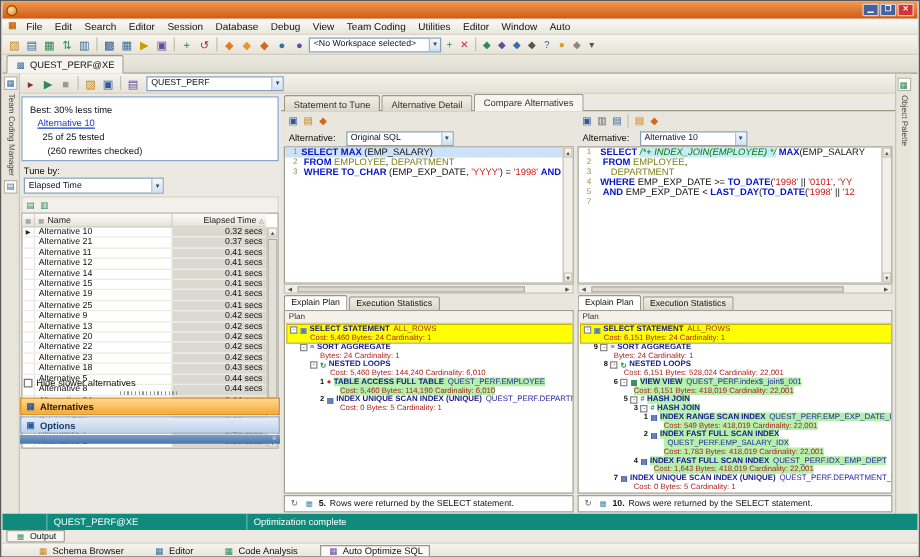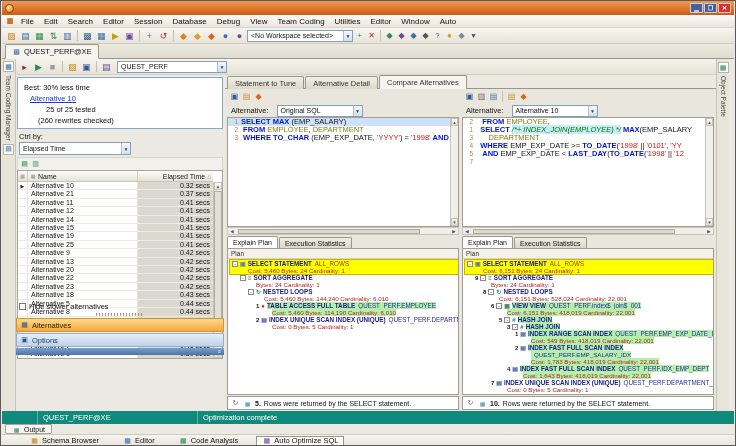--- a/index.html
+++ b/index.html
@@ -59,21 +59,21 @@
 
   
   .toolbar2{position:absolute;left:15px;top:58px;width:700px;height:16px;
     background:linear-gradient(#f5f3ed,#e6e2d7);border-bottom:1px solid #d4d0c4;
     display:flex;align-items:center;gap:1px;padding-left:2px}
 
   
   .info-box{position:absolute;left:16px;top:76px;width:206px;height:52px;background:#fff;
     border:1px solid #89a7cb;font-size:7.5px;padding:4px 6px;line-height:11px}
   .info-link{color:#1a3acc;text-decoration:underline;margin-left:6px}
-  .ind2{margin-left:22px}.ind3{margin-left:14px}
+  .ind2{margin-left:10px}.ind3{margin-left:14px}
   .viewby-label{position:absolute;left:18px;top:131px;font-size:7.5px}
   .viewby-combo{position:absolute;left:18px;top:141px;width:112px;height:13px}
   .minibar{position:absolute;left:16px;top:156px;width:206px;height:13px;display:flex;gap:2px;
     padding:1px 2px;background:#f2f0ea;border:1px solid #d8d4c8;border-bottom:none;align-items:center}
   .grid{position:absolute;left:16px;top:169px;width:206px;height:189px;background:#fff;border:1px solid #a8a49a}
   .grid-head{height:11px;display:flex;background:linear-gradient(#fcfbf9,#e6e2d6);
     border-bottom:1px solid #c8c4b8;font-size:7px;color:#222;margin-right:9px}
   .gh-marker{width:10px;border-right:1px solid #d4d0c4;display:flex;align-items:center;justify-content:center;font-size:5px;color:#888}
   .gh-name{width:110px;display:flex;align-items:center;gap:2px;padding-left:2px;border-right:1px solid #d4d0c4}
   .gh-time{flex:1;display:flex;align-items:center;justify-content:flex-end;gap:2px;padding-right:2px}
@@ -85,21 +85,21 @@
   .grid-vscroll{position:absolute;right:0;top:11px;bottom:0;width:9px;background:#f1efe9;border-left:1px solid #c8c4b8}
   .vs-arrow{height:8px;font-size:4.5px;color:#555;text-align:center;line-height:8px;background:linear-gradient(#fbfaf7,#e3dfd4);border:1px solid #c8c4b8}
   .vs-up{position:absolute;top:0;left:0;right:0}.vs-dn{position:absolute;bottom:0;left:0;right:0}
   .vs-thumb{position:absolute;left:0;right:0;top:9px;height:128px;background:#e2dfd6;border:1px solid #b0ac a0;border:1px solid #b0aca0}
   .hide-row{position:absolute;left:18px;top:301px;display:flex;gap:3px;align-items:center;font-size:7.5px}
   .checkbox{width:7px;height:7px;border:1px solid #777;background:#fff;flex:none}
   .splitter-dots{position:absolute;left:95px;top:312px;width:48px;height:3px;
     background:repeating-linear-gradient(90deg,#9a96a a 0,#9a968a 1px,transparent 1px,transparent 3px);
     background:repeating-linear-gradient(90deg,#9a968a 0,#9a968a 1px,transparent 1px,transparent 3px)}
   .acc{position:absolute;left:15px;width:208px;height:14px;display:flex;align-items:center;gap:3px;
-    padding-left:3px;font-size:7.5px;font-weight:normal}
+    padding-left:3px;font-size:7.5px;font-weight:bold}
   .acc-alt{top:317px;background:linear-gradient(#ffd98f,#f5a93a);border:1px solid #d8942a;color:#2a1a00}
   .acc-opt{top:332px;background:linear-gradient(#e6eef8,#bcd2ea);border:1px solid #93aece;color:#1a3e6e}
   .panel-strip{position:absolute;left:15px;top:347px;width:208px;height:7px;
     background:linear-gradient(#7aa0cc,#4a74a8);display:flex;justify-content:flex-end;align-items:center;padding-right:3px}
   .panel-strip span{color:#eaf2fa;font-size:5px;line-height:5px}
 
   
   .main-tabs{position:absolute;left:226px;top:74px;height:14px;display:flex;align-items:flex-end;font-size:7.5px}
   .mtab{height:13px;padding:0 7px;display:flex;align-items:center;
     background:linear-gradient(#f2efe8,#ddd8ca);border:1px solid #9a9688;border-bottom:none;
@@ -276,21 +276,21 @@
     <span class="strip-label">Object Palette</span>
   </div>
 
   <div class="info-box">
     <div>Best: 30% less time</div>
     <div><a class="info-link" href="#">Alternative 10</a></div>
     <div class="ind2">25 of 25 tested</div>
     <div class="ind3">(260 rewrites checked)</div>
   </div>
 
-  <div class="viewby-label">Ctrl by:</div>
+  <div class="viewby-label">Tune by:</div>
   <div class="combo viewby-combo">
     <span>Elapsed Time</span>
     <span class="arr">▼</span>
   </div>
 
   <div class="minibar">
     <span class="ic" style="color:#2f8a57">▤</span>
     <span class="ic" style="color:#2f8a57">▥</span>
   </div>
 
@@ -562,22 +562,22 @@
       </div>
     <div class="alt-row">
       <span>Alternative:</span>
       <span class="combo">
         <span>Alternative 10</span>
         <span class="arr">▼</span>
       </span>
     </div>
     <div class="editor">
       <div class="sql-lines">
+          <div class="sql-line"><span class="gut">1</span><span class="sql-text"><span class="sg-pl">  </span><span class="sg-kw">SELECT </span><span class="sg-hint">/*+ INDEX_JOIN(EMPLOYEE) */</span><span class="sg-kw"> MAX</span><span class="sg-pl">(EMP_SALARY</span></span></div>
           <div class="sql-line"><span class="gut">2</span><span class="sql-text"><span class="sg-pl">   </span><span class="sg-kw">FROM </span><span class="sg-id">EMPLOYEE</span><span class="sg-pl">,</span></span></div>
-          <div class="sql-line"><span class="gut">1</span><span class="sql-text"><span class="sg-pl">  </span><span class="sg-kw">SELECT </span><span class="sg-hint">/*+ INDEX_JOIN(EMPLOYEE) */</span><span class="sg-kw"> MAX</span><span class="sg-pl">(EMP_SALARY</span></span></div>
           <div class="sql-line"><span class="gut">3</span><span class="sql-text"><span class="sg-pl">      </span><span class="sg-id">DEPARTMENT</span></span></div>
           <div class="sql-line"><span class="gut">4</span><span class="sql-text"><span class="sg-pl">  </span><span class="sg-kw">WHERE </span><span class="sg-pl">EMP_EXP_DATE &gt;= </span><span class="sg-kw">TO_DATE</span><span class="sg-pl">(</span><span class="sg-str">'1998'</span><span class="sg-pl"> || </span><span class="sg-str">'0101'</span><span class="sg-pl">, </span><span class="sg-str">'YY</span></span></div>
           <div class="sql-line"><span class="gut">5</span><span class="sql-text"><span class="sg-pl">   </span><span class="sg-kw">AND </span><span class="sg-pl">EMP_EXP_DATE &lt; </span><span class="sg-kw">LAST_DAY</span><span class="sg-pl">(</span><span class="sg-kw">TO_DATE</span><span class="sg-pl">(</span><span class="sg-str">'1998'</span><span class="sg-pl"> || </span><span class="sg-str">'12</span></span></div>
           <div class="sql-line"><span class="gut">7</span><span class="sql-text"></span></div>
         </div>
       <div class="ed-vscroll">
         <div class="vs-arrow vs-up">▲</div>
         <div class="vs-arrow vs-dn">▼</div>
       </div>
     </div>

